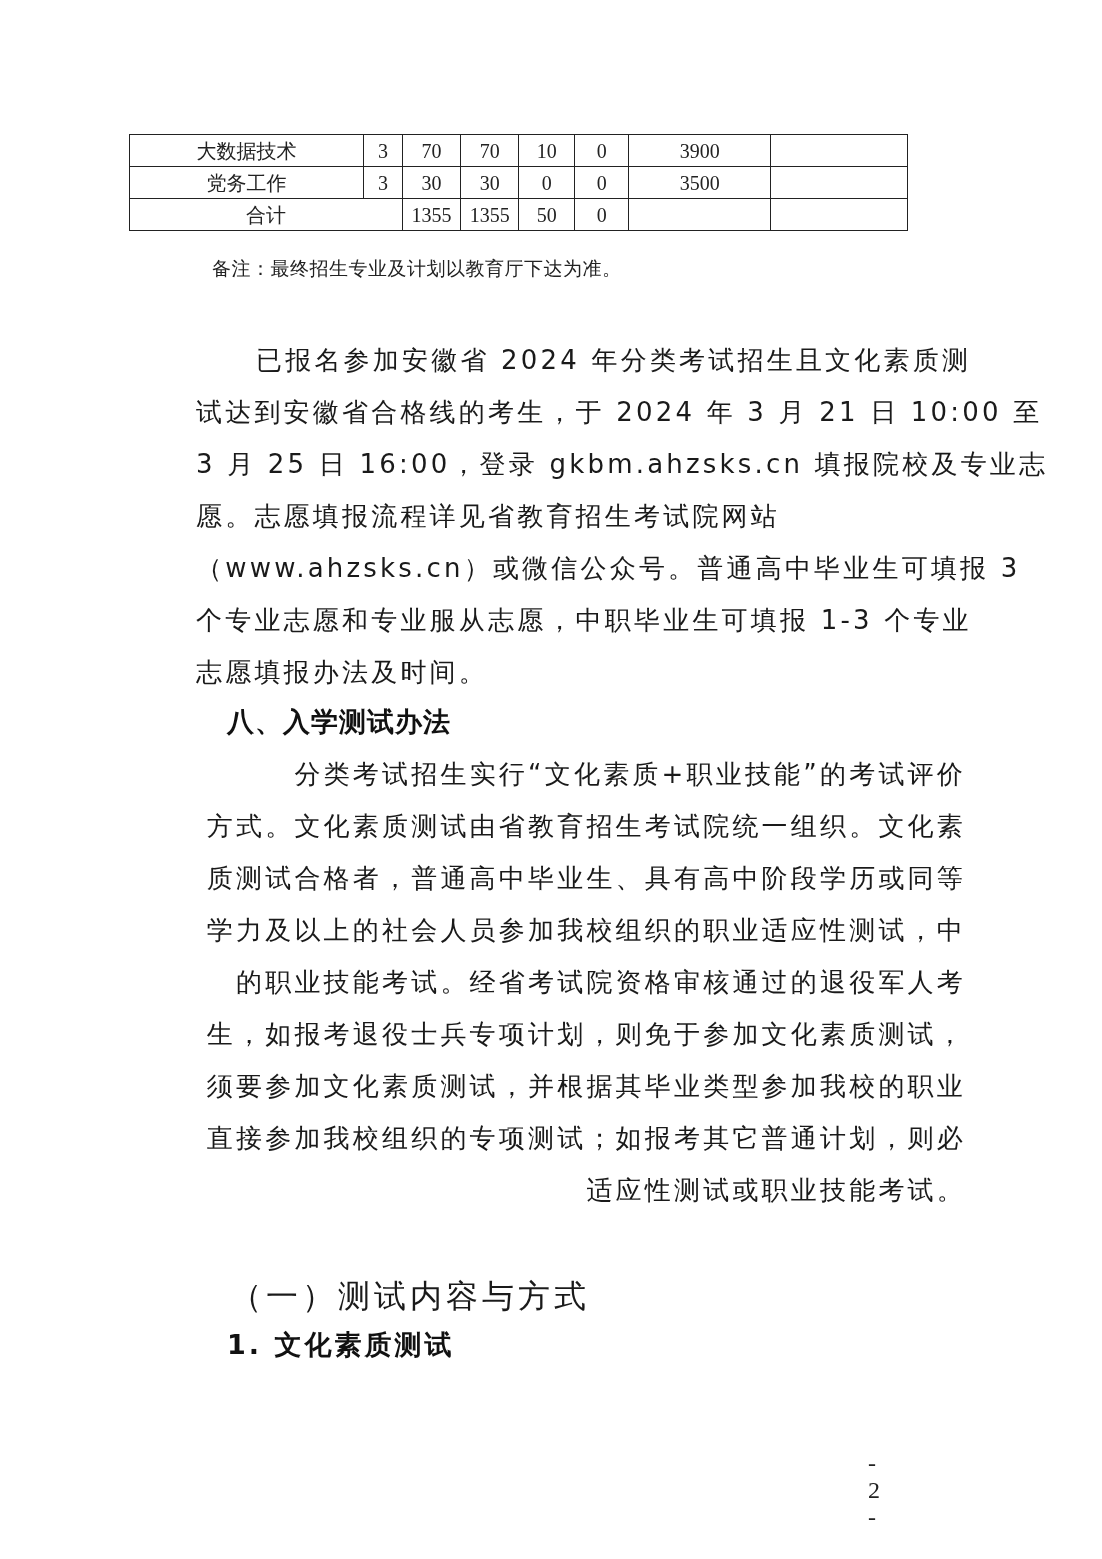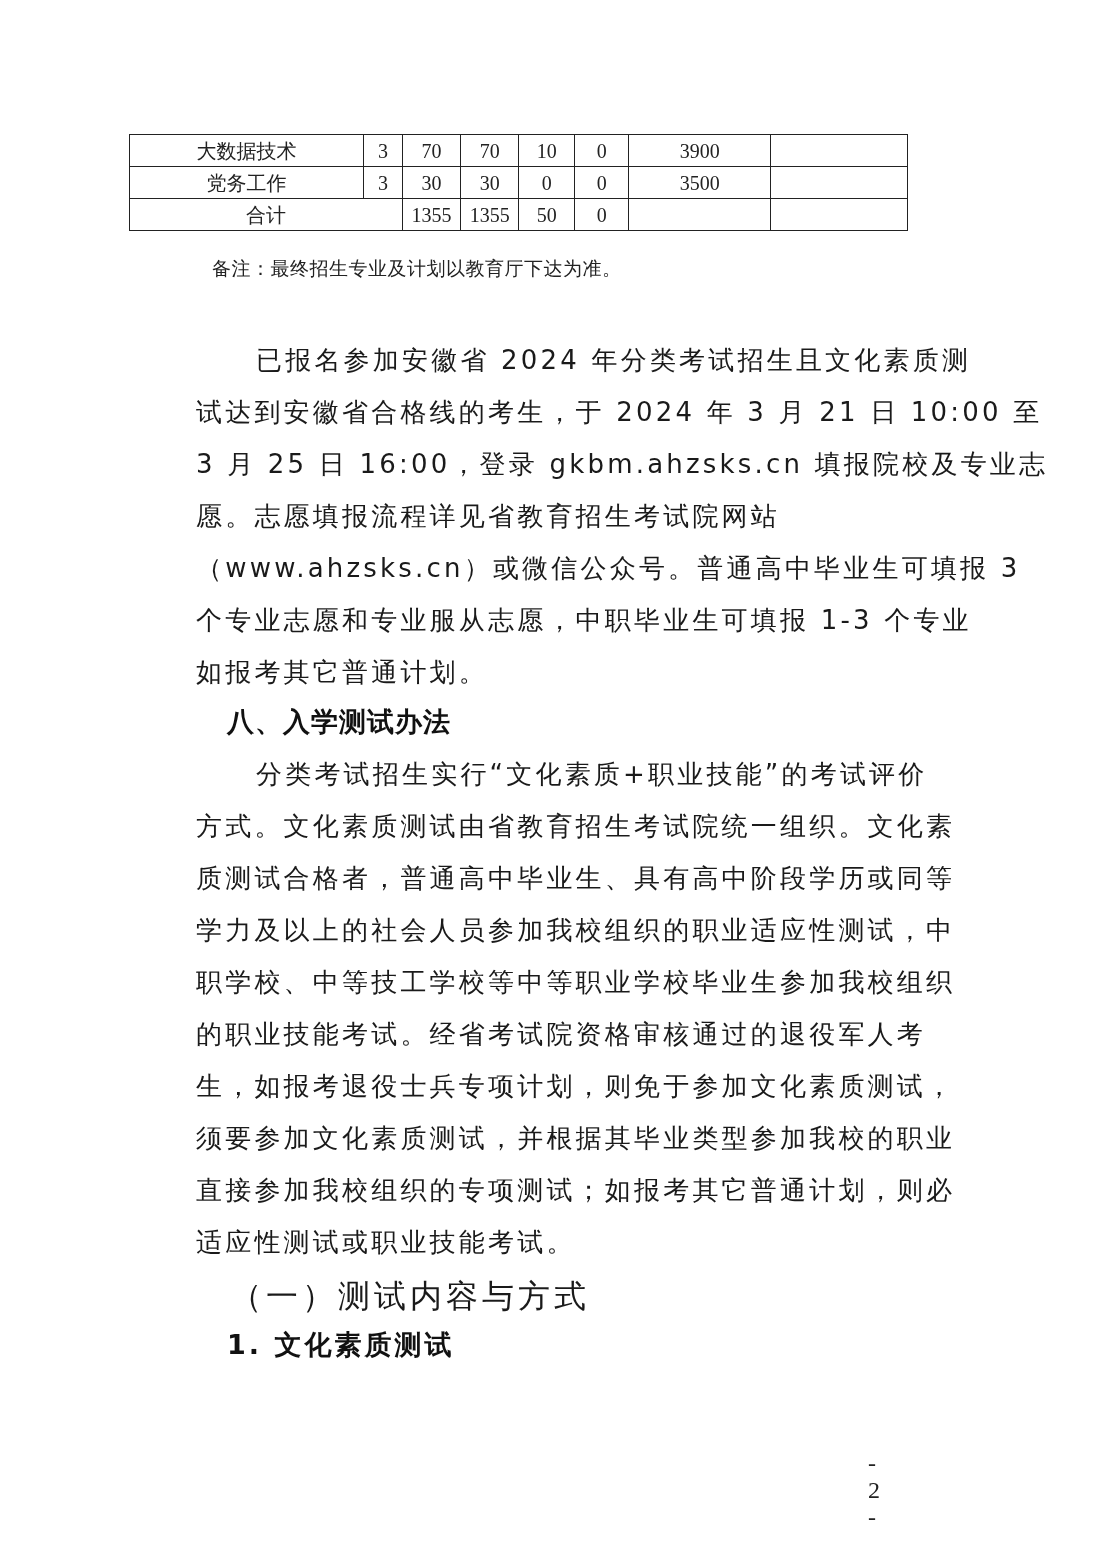--- a/index.html
+++ b/index.html
@@ -85,31 +85,30 @@
   <div class="note">备注：最终招生专业及计划以教育厅下达为准。</div>
 
 
   <div class="para" style="top:334px;">
     <span class="line indent">已报名参加安徽省 2024 年分类考试招生且文化素质测</span>
     <span class="line">试达到安徽省合格线的考生，于 2024 年 3 月 21 日 10:00 至</span>
     <span class="line">3 月 25 日 16:00，登录 gkbm.ahzsks.cn 填报院校及专业志</span>
     <span class="line">愿。志愿填报流程详见省教育招生考试院网站</span>
     <span class="line">（www.ahzsks.cn）或微信公众号。普通高中毕业生可填报 3</span>
     <span class="line">个专业志愿和专业服从志愿，中职毕业生可填报 1-3 个专业</span>
-    <span class="line">如报考其它普通计划。</span>
+    <span class="line">志愿填报办法及时间。</span>
   </div>
 
   <div class="h1" style="top:704px;">八、入学测试办法</div>
 
-  <div class="para" style="top:748px;">
+  <div class="para" style="top:748px;text-align:right;">
     <span class="line indent">分类考试招生实行“文化素质+职业技能”的考试评价</span>
     <span class="line">方式。文化素质测试由省教育招生考试院统一组织。文化素</span>
     <span class="line">质测试合格者，普通高中毕业生、具有高中阶段学历或同等</span>
     <span class="line">学力及以上的社会人员参加我校组织的职业适应性测试，中</span>
-    <span class="line">职学校、中等技工学校等中等职业学校毕业生参加我校组织</span>
     <span class="line">的职业技能考试。经省考试院资格审核通过的退役军人考</span>
     <span class="line">生，如报考退役士兵专项计划，则免于参加文化素质测试，</span>
     <span class="line">须要参加文化素质测试，并根据其毕业类型参加我校的职业</span>
     <span class="line">直接参加我校组织的专项测试；如报考其它普通计划，则必</span>
     <span class="line">适应性测试或职业技能考试。</span>
   </div>
 
   <div class="h2" style="top:1275px;">（一）测试内容与方式</div>
   <div class="h3" style="top:1327px;">1. 文化素质测试</div>
 

